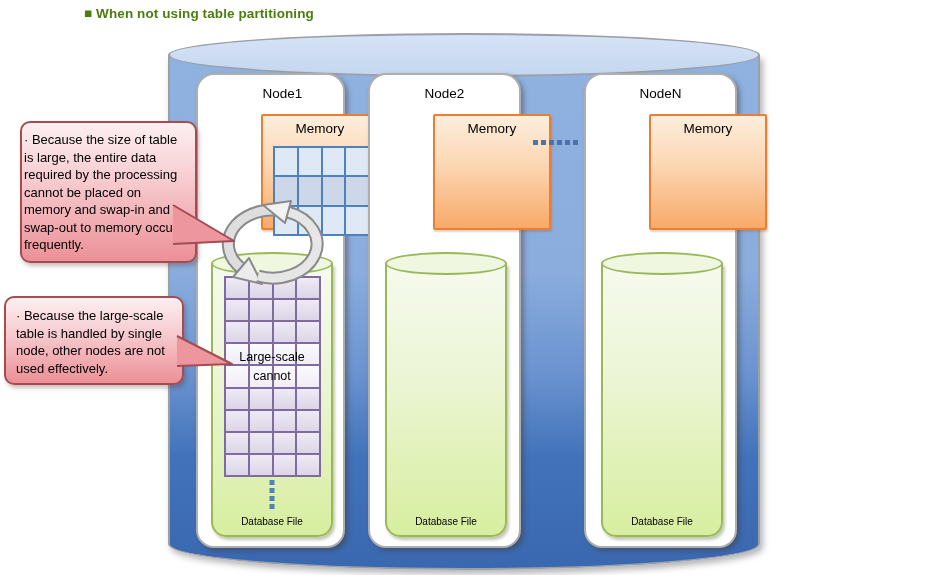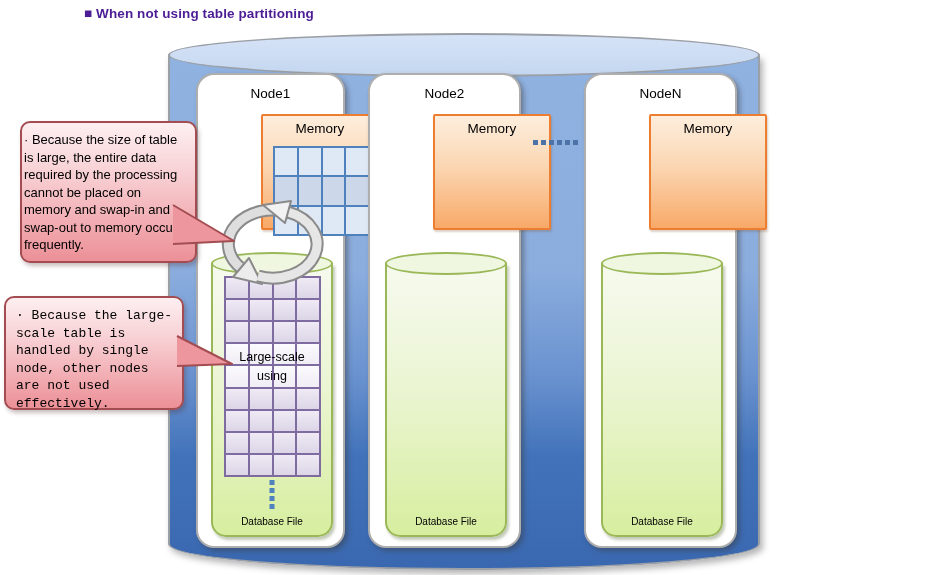--- a/index.html
+++ b/index.html
@@ -1,35 +1,35 @@
 <!DOCTYPE html>
 <html><head>
 <meta charset="utf-8">
 <style>
   * { margin:0; padding:0; box-sizing:border-box; }
   body { background:#ffffff; font-family:"Liberation Sans", sans-serif; }
   .stage { position:relative; width:932px; height:575px; background:#ffffff; overflow:hidden; }
 
   
-  .page-title { position:absolute; left:84px; top:6px; font-size:13.5px; font-weight:bold; color:#4c1d95; letter-spacing:0.1px; }
+  .page-title { position:absolute; left:84px; top:6px; font-size:13.5px; font-weight:bold; color:#4d7c0f; letter-spacing:0.1px; }
 
   
   .cluster { position:absolute; left:168px; top:33px; width:592px; height:537px; }
   .cluster-body { position:absolute; left:0; top:22px; width:592px; height:515px;
     background:linear-gradient(180deg,#90b2e1 0%,#8badde 42%,#6b93d0 62%,#4273ba 78%,#3a68b0 100%);
     border:2px solid #9b9fa6; border-top:none;
     border-bottom-left-radius:50% 26px; border-bottom-right-radius:50% 26px;
     box-shadow:3px 4px 6px rgba(90,90,90,0.45); }
   .cluster-top { position:absolute; left:0; top:0; width:592px; height:44px; border-radius:50%;
     background:linear-gradient(180deg,#d6e3f7 0%,#c4d7f0 100%); border:2px solid #9b9fa6; z-index:2; }
 
   
   .node { position:absolute; top:73px; height:475px; background:#ffffff; border:2px solid #aeaeae;
     border-radius:18px; z-index:3; box-shadow:3px 3px 5px rgba(60,60,60,0.45); }
-  .node1 { left:196px; width:149px; }
+  .node1 { left:196px; width:149px;padding-left:12px; }
   .node2 { left:368px; width:153px;text-decoration:underline; }
   .nodeN { left:584px; width:153px; }
   .node-title { position:absolute; top:11px; width:100%; text-align:center; font-size:13.5px; color:#000; }
 
   
   .memory { position:absolute; left:15px; top:39px; width:118px; height:116px;
     background:linear-gradient(180deg,#fdeedd 0%,#fbd6b2 45%,#f8a968 100%);
     border:2px solid #ed7d31; border-radius:2px; box-shadow:1px 2px 2px rgba(120,80,40,0.25);margin-left:48px; }
   .memory-label { position:absolute; top:5px; width:100%; text-align:center; font-size:13.5px; color:#000; }
 
@@ -69,21 +69,21 @@
   .hdots span { width:5px; height:5px; background:#4d72a8; }
 
   
   .swap-svg { position:absolute; left:210px; top:196px; z-index:6; }
 
   
   .callout { position:absolute; z-index:10; border:2px solid #a34d52; border-radius:10px;
     background:linear-gradient(180deg,#fdeff1 0%,#f7cdd1 40%,#ec9097 100%);
     box-shadow:2px 3px 4px rgba(80,40,40,0.3); color:#000; font-size:13px; line-height:1.35; }
   .callout1 { left:20px; top:121px; width:177px; height:142px; padding:8px 7px 6px 2px; }
-  .callout2 { left:4px; top:296px; width:180px; height:114px; padding:9px 7px 6px 10px;font-family:Liberation Mono, monospace; }
+  .callout2 { left:4px; top:296px; width:180px; height:89px; padding:9px 7px 6px 10px; }
   .tail-svg { position:absolute; z-index:10; }
   .tail1 { left:170px; top:198px; }
   .tail2 { left:174px; top:330px; }
 </style>
 </head>
 <body>
 
 <div class="stage">
 
   <div class="page-title">■ When not using table partitioning</div>
@@ -146,21 +146,21 @@
           <div></div>
           <div></div>
           <div></div>
           <div></div>
           <div></div>
           <div></div>
           <div></div>
           <div></div>
           <div></div>
         </div>
-      <div class="table-label"><span>Large-scale using</span></div>
+      <div class="table-label"><span>Large-scale cannot</span></div>
       <div class="vdots">
           <span></span>
           <span></span>
           <span></span>
           <span></span>
         </div>
       <div class="db-label">Database File</div>
     </div>
   </div>
 

